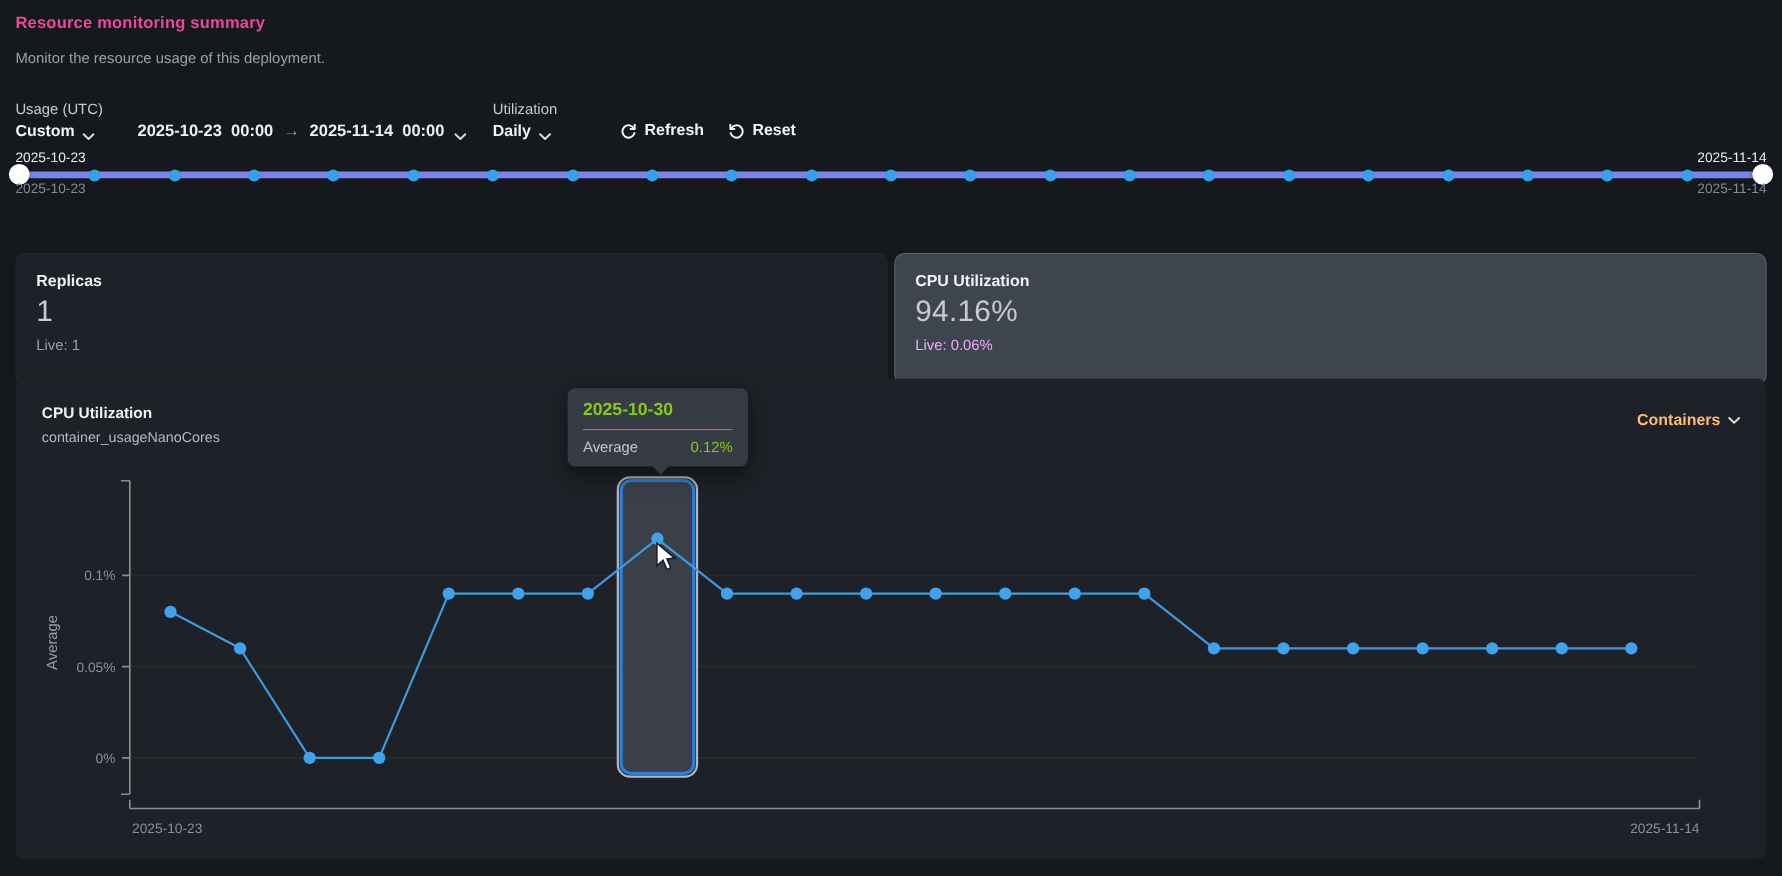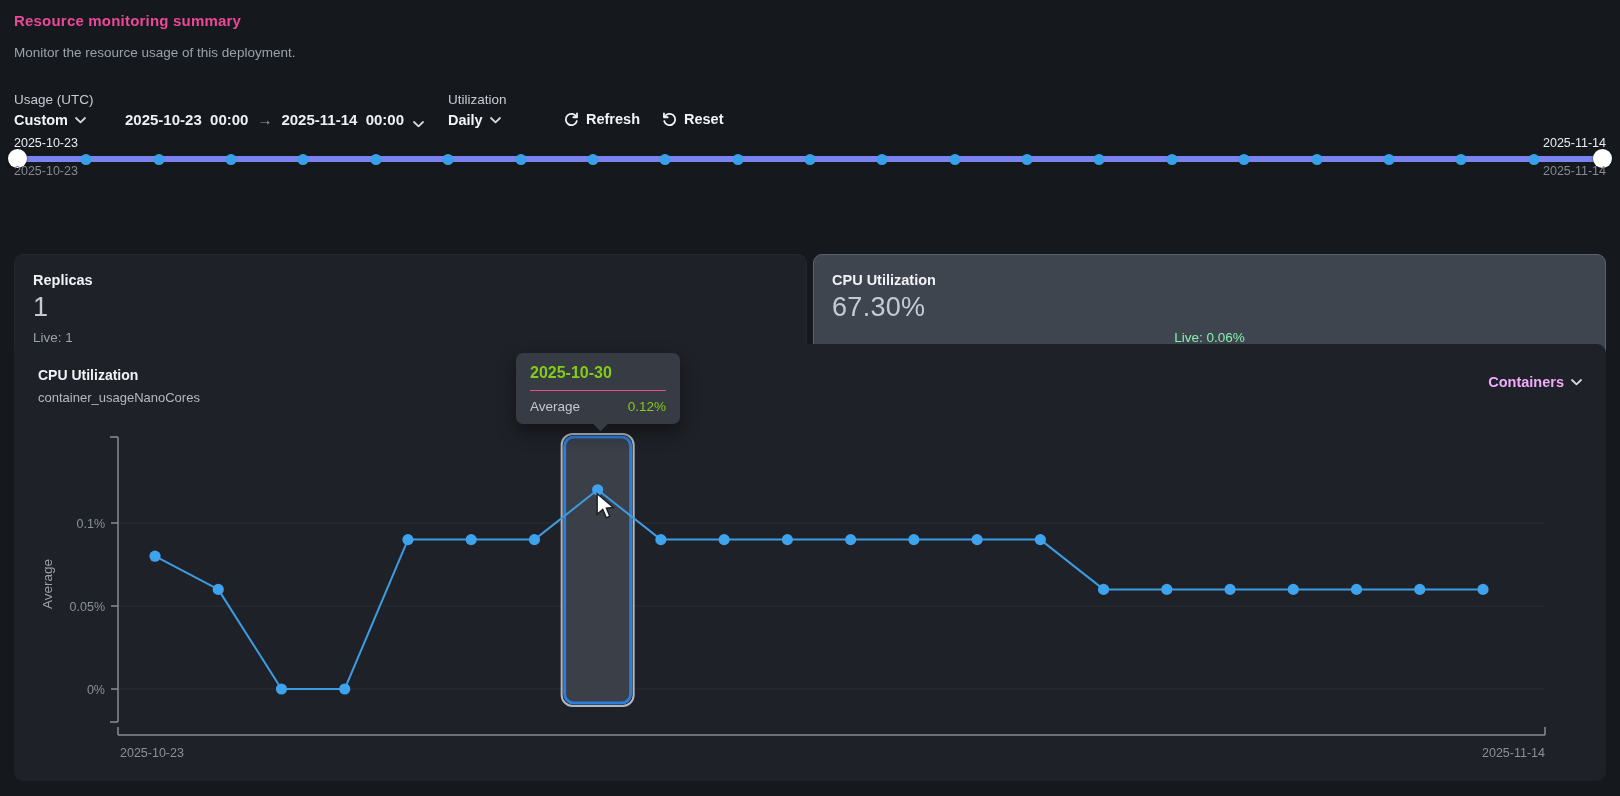--- a/index.html
+++ b/index.html
@@ -5,21 +5,21 @@
   * { margin:0; padding:0; box-sizing:border-box; }
   html,body { width:1620px; height:796px; background:#15181d; font-family:"Liberation Sans","DejaVu Sans",sans-serif; overflow:hidden; }
   .page { position:relative; width:1620px; height:796px; background:#15181d; }
 
   .page-title { position:absolute; left:14px; top:12px; font-size:15px; font-weight:bold; color:#ec4899; letter-spacing:.2px; }
   .page-subtitle { position:absolute; left:14px; top:45px; font-size:13.5px; color:#9aa1ab; }
 
   
   .controls-row { position:absolute; left:14px; top:92px; height:42px; width:900px; }
   .ctl-label { position:absolute; top:0; font-size:13.5px; color:#c7ccd3; }
-  .ctl-select { position:absolute; top:20px; display:flex; align-items:center; gap:7px; background:none; border:none; cursor:pointer;
+  .ctl-select { position:absolute; top:20px; display:flex; align-items:flex-end; gap:7px; background:none; border:none; cursor:pointer;
                 font-size:14.5px; font-weight:bold; color:#f2f4f7; font-family:inherit; }
   .chev { width:11px; height:7px; color:#d7dbe0; }
   .range-label { left:0; }
   .range-select { left:0; }
   .res-label { left:434px; }
   .res-select { left:434px; }
   .date-range { position:absolute; left:111px; top:19px; display:flex; align-items:flex-end; gap:9px; background:none; border:none; cursor:pointer;
                 font-size:15px; font-weight:bold; color:#eef0f4; font-family:inherit; white-space:pre; }
   .date-range .arrow { color:#9aa1ab; font-weight:normal; font-size:15px; }
   .icon-btn { position:absolute; top:19px; display:flex; align-items:center; gap:7px; background:none; border:none; cursor:pointer;
@@ -35,34 +35,34 @@
   .lbl-bottom { top:25px; color:#848a93; }
   .lbl-left { left:0; }
   .lbl-right { right:0; }
   .slider-track { position:absolute; left:0; right:0; top:17px; height:6px; border-radius:3px; }
   .slider-dot { position:absolute; top:-2.5px; width:11px; height:11px; border-radius:50%; transform:translateX(-50%); }
   .slider-handle { position:absolute; top:10px; width:19px; height:19px; border-radius:50%; background:#ffffff; box-shadow:0 1px 3px rgba(0,0,0,.5); cursor:grab; }
   .handle-left { left:-6px; }
   .handle-right { right:-6px; }
 
   
-  .stats-row { position:absolute; left:14px; right:14px; top:230px; height:120px; display:flex; gap:6px;margin-top:24px; }
+  .stats-row { position:absolute; left:14px; right:14px; top:230px; height:120px; display:flex; gap:6px; }
   .stat-card { flex:1; background:#1e2127; border:1px solid #23262d; border-radius:9px; padding:14px 18px; cursor:pointer; }
   .stat-card.selected { background:#3f454f; border:1px solid #5c626c; }
   .stat-label { font-size:14.5px; font-weight:bold; color:#f0f2f5; margin-top:3px; }
   .stat-value { font-size:27px; color:#c6cbd3; margin-top:4px; letter-spacing:.3px; }
   .stat-live { font-size:13.5px; color:#99a0aa; margin-top:7px; }
-  .stat-card.selected .stat-live { color:#86efac;text-align:center; }
+  .stat-card.selected .stat-live { color:#f0abfc; }
 
   
   .chart-card { position:absolute; left:14px; right:14px; top:344px; height:437px; background:#1e2127; border-radius:9px; }
   .chart-title { position:absolute; left:24px; top:23px; font-size:14px; font-weight:bold; color:#f0f2f5; }
   .chart-subtitle { position:absolute; left:24px; top:46px; font-size:13px; color:#b4b9c1; }
   .containers-dd { position:absolute; right:24px; top:30px; display:flex; align-items:center; gap:7px; background:none; border:none; cursor:pointer;
-                   font-size:14.5px; font-weight:bold; color:#f0abfc; font-family:inherit; }
+                   font-size:14.5px; font-weight:bold; color:#fdba74; font-family:inherit; }
   #chart-svg { position:absolute; left:0; top:0; }
 
   
   .tooltip { position:absolute; left:502px; top:9px; width:164px; background:#363b44; border-radius:7px;
              box-shadow:0 8px 18px rgba(0,0,0,.45); padding:11px 14px 10px 14px; z-index:5; }
   .tooltip-title { font-size:16px; font-weight:bold; color:#84cc16; padding-bottom:8px; border-bottom:1px solid #ec4899; }
   .tooltip-row { display:flex; justify-content:space-between; margin-top:8px; font-size:13.5px; }
   .tooltip-series { color:#c3c8cf; }
   .tooltip-value { color:#84cc16; }
   .tooltip-caret { position:absolute; left:79px; bottom:-5px; width:11px; height:11px; background:#363b44; transform:rotate(45deg); }
@@ -151,21 +151,21 @@
   </div>
 
   <div class="stats-row">
     <div class="stat-card">
       <div class="stat-label">Replicas</div>
       <div class="stat-value">1</div>
       <div class="stat-live">Live: 1</div>
     </div>
     <div class="stat-card selected">
       <div class="stat-label">CPU Utilization</div>
-      <div class="stat-value">67.30%</div>
+      <div class="stat-value">94.16%</div>
       <div class="stat-live">Live: 0.06%</div>
     </div>
   </div>
 
   <div class="chart-card">
     <div class="chart-title">CPU Utilization</div>
     <div class="chart-subtitle">container_usageNanoCores</div>
     <button class="containers-dd">
       <span>Containers</span>
       <svg class="chev" viewBox="0 0 11 7">

